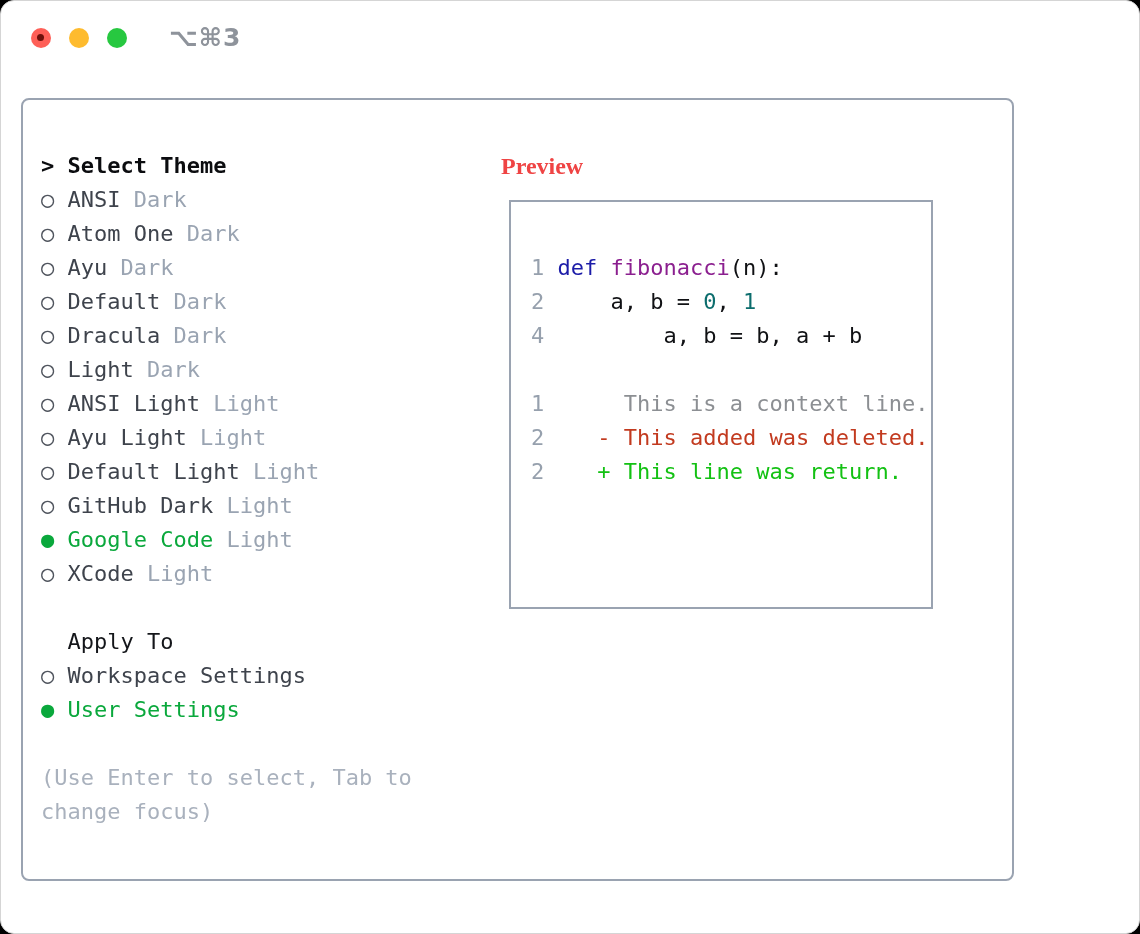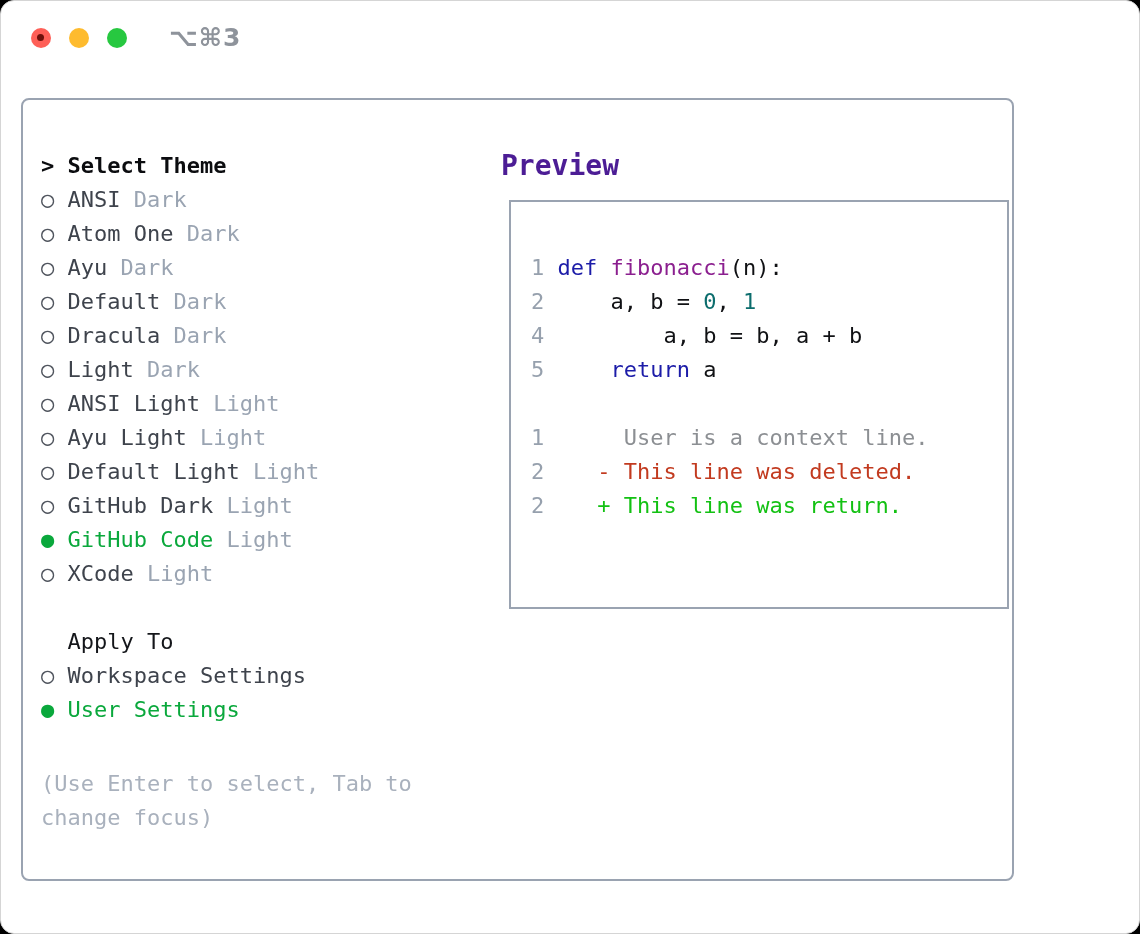--- a/index.html
+++ b/index.html
@@ -29,24 +29,24 @@
   }
   .col-left{position:absolute;left:18px;top:49px;width:450px;font-size:22px;line-height:34px;}
   .row{height:34px;white-space:pre;}
   .row.hdr{font-weight:bold;color:#0b0c0f;}
   .mk{color:#50555e;}
   .mk.sel{color:var(--c-accent);}
   .nm{color:#3e434c;}
   .nm.sel{color:var(--c-accent);}
   .bdg{color:var(--c-badge);}
   .apply-hdr{color:#14161a;text-align:right;}
-  .hint{margin-top:6px;width:435px;color:var(--c-hint);white-space:normal;line-height:34px;}
-  .preview-header{position:absolute;left:478px;top:49px;font-size:28px;line-height:34px;font-weight:bold;color:#4c1d95;}
+  .hint{margin-top:0;width:435px;color:var(--c-hint);white-space:normal;line-height:34px;}
+  .preview-header{position:absolute;left:478px;top:49px;font-size:24px;line-height:34px;font-weight:bold;color:#ef4444;font-family:Liberation Serif, serif;}
   .preview-box{
-    position:absolute;left:486px;top:100px;width:500px;height:409px;box-sizing:border-box;
+    position:absolute;left:486px;top:100px;width:424px;height:409px;box-sizing:border-box;
     border:2px solid var(--c-border);background:#fff;
     padding:49px 0 0 20px;font-size:22px;line-height:34px;overflow:hidden;
   }
   .cline{height:34px;white-space:pre;}
   .ln{color:var(--c-ln);}
   .tk-kw{color:var(--c-kw);}
   .tk-fn{color:var(--c-fn);}
   .tk-num{color:var(--c-num);}
   .tk-pl{color:#101114;}
   .diff-context{color:var(--c-context);}
@@ -70,36 +70,35 @@
         <div class="row"><span class="mk">○</span> <span class="nm">ANSI</span> <span class="bdg">Dark</span></div>
         <div class="row"><span class="mk">○</span> <span class="nm">Atom One</span> <span class="bdg">Dark</span></div>
         <div class="row"><span class="mk">○</span> <span class="nm">Ayu</span> <span class="bdg">Dark</span></div>
         <div class="row"><span class="mk">○</span> <span class="nm">Default</span> <span class="bdg">Dark</span></div>
         <div class="row"><span class="mk">○</span> <span class="nm">Dracula</span> <span class="bdg">Dark</span></div>
         <div class="row"><span class="mk">○</span> <span class="nm">Light</span> <span class="bdg">Dark</span></div>
         <div class="row"><span class="mk">○</span> <span class="nm">ANSI Light</span> <span class="bdg">Light</span></div>
         <div class="row"><span class="mk">○</span> <span class="nm">Ayu Light</span> <span class="bdg">Light</span></div>
         <div class="row"><span class="mk">○</span> <span class="nm">Default Light</span> <span class="bdg">Light</span></div>
         <div class="row"><span class="mk">○</span> <span class="nm">GitHub Dark</span> <span class="bdg">Light</span></div>
-        <div class="row"><span class="mk sel">●</span> <span class="nm sel">GitHub Code</span> <span class="bdg">Light</span></div>
+        <div class="row"><span class="mk sel">●</span> <span class="nm sel">Google Code</span> <span class="bdg">Light</span></div>
         <div class="row"><span class="mk">○</span> <span class="nm">XCode</span> <span class="bdg">Light</span></div>
         <div class="row"></div>
         <div class="row">  <span class="apply-hdr">Apply To</span></div>
         <div class="row"><span class="mk">○</span> <span class="nm">Workspace Settings</span></div>
         <div class="row"><span class="mk sel">●</span> <span class="nm sel">User Settings</span></div>
         <div class="row"></div>
         <div class="hint">(Use Enter to select, Tab to change focus)</div>
       </div>
     <div class="preview-header">Preview</div>
     <div class="preview-box">
       <div id="code-block">
           <div class="cline"><span class="ln">1</span> <span class="tk-kw">def</span><span class="tk-pl"> </span><span class="tk-fn">fibonacci</span><span class="tk-pl">(n):</span></div>
           <div class="cline"><span class="ln">2</span> <span class="tk-pl">    a, b = </span><span class="tk-num">0</span><span class="tk-pl">, </span><span class="tk-num">1</span></div>
           <div class="cline"><span class="ln">4</span> <span class="tk-pl">        a, b = b, a + b</span></div>
-          <div class="cline"><span class="ln">5</span> <span class="tk-pl">    </span><span class="tk-kw">return</span><span class="tk-pl"> a</span></div>
           <div class="cline"></div>
-          <div class="cline"><span class="ln">1</span><span class="diff-context"><span>      </span><span>User is a context line.</span></span></div>
-          <div class="cline"><span class="ln">2</span><span class="diff-deleted"><span>    - </span><span>This line was deleted.</span></span></div>
+          <div class="cline"><span class="ln">1</span><span class="diff-context"><span>      </span><span>This is a context line.</span></span></div>
+          <div class="cline"><span class="ln">2</span><span class="diff-deleted"><span>    - </span><span>This added was deleted.</span></span></div>
           <div class="cline"><span class="ln">2</span><span class="diff-added"><span>    + </span><span>This line was return.</span></span></div>
         </div>
     </div>
   </div>
 </div>
 
 </body></html>

